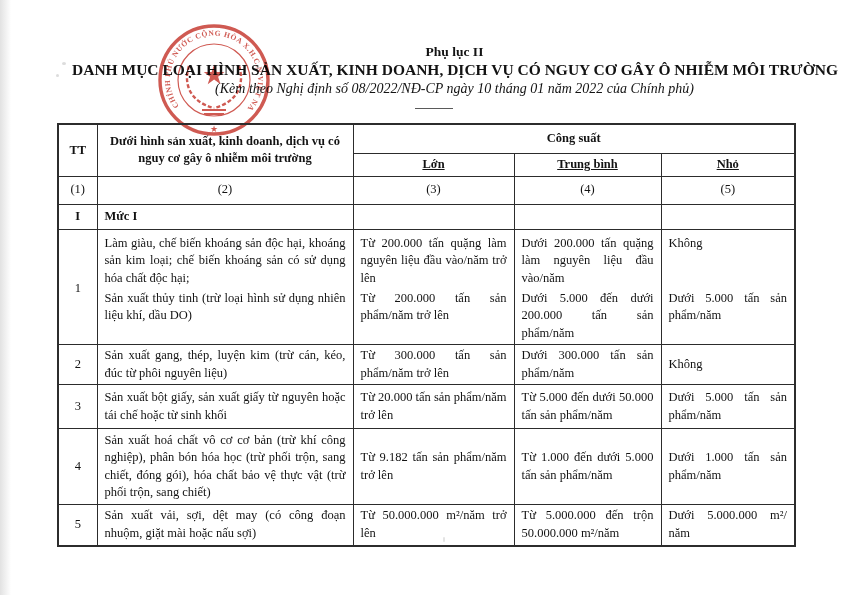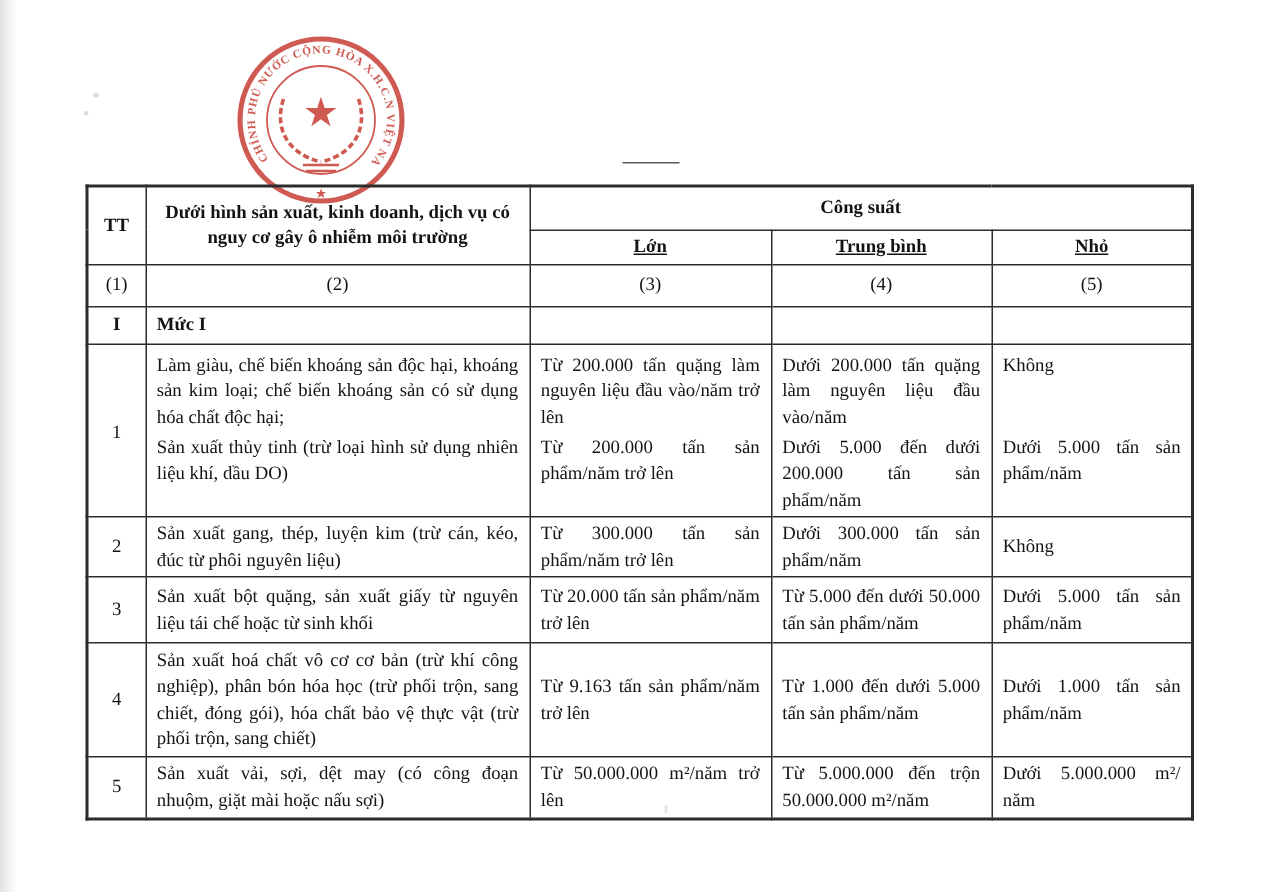--- a/index.html
+++ b/index.html
@@ -59,20 +59,25 @@
   .n1{left:62px;top:62px;width:4px;height:3px;}
   .n2{left:56px;top:74px;width:3px;height:3px;}
   .n3{left:443px;top:537px;width:2px;height:5px;border-radius:1px;opacity:.45;}
 </style>
 </head>
 <body>
 
 <div class="page">
   <div class="scan-edge"></div>
 
+  <div class="doc-header">
+    <div class="t1">Phụ lục II</div>
+    <div class="t2">DANH MỤC LOẠI HÌNH SẢN XUẤT, KINH DOANH, DỊCH VỤ CÓ NGUY CƠ GÂY Ô NHIỄM MÔI TRƯỜNG</div>
+    <div class="t3">(Kèm theo Nghị định số 08/2022/NĐ-CP ngày 10 tháng 01 năm 2022 của Chính phủ)</div>
+  </div>
   <div class="hdr-divider"></div>
 
   <svg class="seal" viewBox="0 0 116 118" xmlns="http://www.w3.org/2000/svg">
     <g fill="none" stroke="#c5352c">
       <circle cx="58" cy="58" r="54" stroke-width="3.4"></circle>
       <circle cx="58" cy="58" r="36" stroke-width="1.2"></circle>
       <path d="M 33 44 C 27 62 34 80 58 86" stroke-width="2.4" stroke-dasharray="4 2.2"></path>
       <path d="M 83 44 C 89 62 82 80 58 86" stroke-width="2.4" stroke-dasharray="4 2.2"></path>
       <path d="M 46 88 H 70 M 48 92 H 68" stroke-width="1.8"></path>
     </g>
@@ -152,40 +157,40 @@
             <p class="cp">Dưới 300.000 tấn sản phẩm/năm</p>
           </td>
         <td>
             <p class="cp">Không</p>
           </td>
       </tr>
 
       <tr class="r3">
         <td class="tt">3</td>
         <td>
-            <p class="cp">Sản xuất bột quặng, sản xuất giấy từ nguyên liệu tái chế hoặc từ sinh khối</p>
+            <p class="cp">Sản xuất bột giấy, sản xuất giấy từ nguyên hoặc tái chế hoặc từ sinh khối</p>
           </td>
         <td>
             <p class="cp">Từ 20.000 tấn sản phẩm/năm trở lên</p>
           </td>
         <td>
             <p class="cp">Từ 5.000 đến dưới 50.000 tấn sản phẩm/năm</p>
           </td>
         <td>
             <p class="cp">Dưới 5.000 tấn sản phẩm/năm</p>
           </td>
       </tr>
 
       <tr class="r4">
         <td class="tt">4</td>
         <td>
             <p class="cp">Sản xuất hoá chất vô cơ cơ bản (trừ khí công nghiệp), phân bón hóa học (trừ phối trộn, sang chiết, đóng gói), hóa chất bảo vệ thực vật (trừ phối trộn, sang chiết)</p>
           </td>
         <td>
-            <p class="cp">Từ 9.163 tấn sản phẩm/năm trở lên</p>
+            <p class="cp">Từ 9.182 tấn sản phẩm/năm trở lên</p>
           </td>
         <td>
             <p class="cp">Từ 1.000 đến dưới 5.000 tấn sản phẩm/năm</p>
           </td>
         <td>
             <p class="cp">Dưới 1.000 tấn sản phẩm/năm</p>
           </td>
       </tr>
 
       <tr class="r5">

